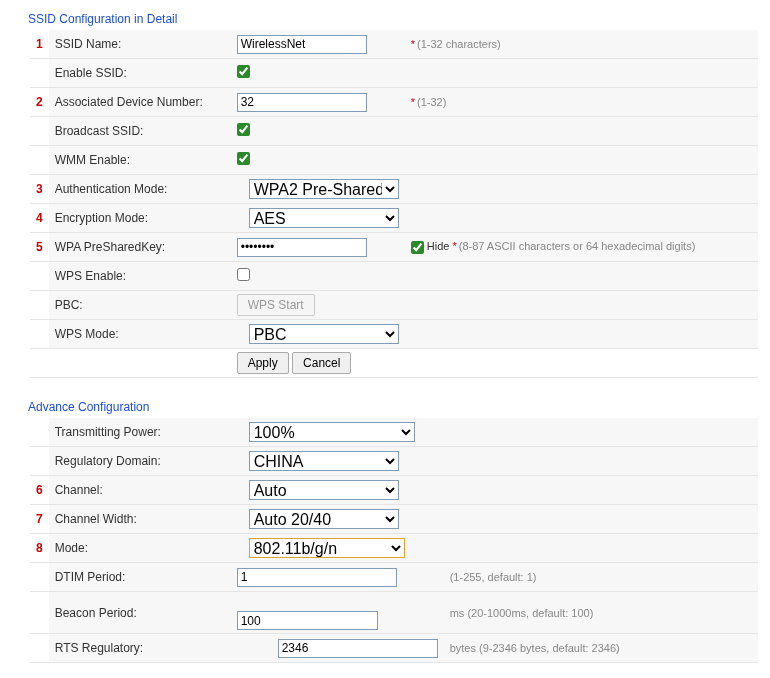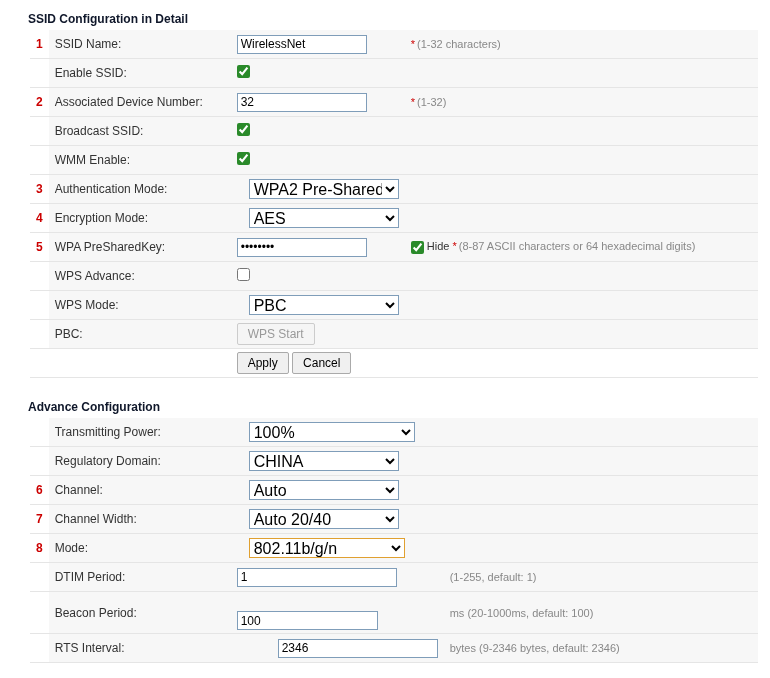--- a/index.html
+++ b/index.html
@@ -7,23 +7,23 @@
     font-family: Arial, sans-serif;
     font-size: 12px;
     background: #fff;
     color: #333;
     width: 770px;
   }
   .section {
     margin: 8px 12px 18px 30px;
   }
   .section-title {
-    font-weight: bold;
-    font-size: 12px;
-    color: #0f172a;
+    font-weight: normal;
+    font-size: 12px;
+    color: #1d4ed8;
     padding: 4px 0;
     margin-left: -2px;
   }
   table.form-table {
     border-collapse: collapse;
     width: 100%;
     background: #f7f7f7;
   }
   table.form-table tr {
     border-bottom: 1px solid #e5e5e5;
@@ -169,36 +169,36 @@
       <td class="hint-col">
         <input type="checkbox" checked="" style="vertical-align: middle;">
         <span style="color:#333">Hide</span>
         <span class="red-ast"> *</span><span>(8-87 ASCII characters or 64 hexadecimal digits)</span>
       </td>
     </tr>
 
 
     <tr>
       <td class="num-col"></td>
-      <td class="label-col">WPS Advance:</td>
+      <td class="label-col">WPS Enable:</td>
       <td class="input-col"><input type="checkbox" style=""></td>
+      <td class="hint-col"></td>
+    </tr>
+
+    <tr>
+      <td class="num-col"></td>
+      <td class="label-col">PBC:</td>
+      <td class="input-col"><button disabled="">WPS Start</button></td>
       <td class="hint-col"></td>
     </tr>
 
     <tr>
       <td class="num-col"></td>
       <td class="label-col">WPS Mode:</td>
       <td class="input-col"><select style="width:150px"><option>PBC</option></select></td>
-      <td class="hint-col"></td>
-    </tr>
-
-    <tr>
-      <td class="num-col"></td>
-      <td class="label-col">PBC:</td>
-      <td class="input-col"><button disabled="">WPS Start</button></td>
       <td class="hint-col"></td>
     </tr>
 
     <tr class="btn-row">
       <td class="num-col"></td>
       <td class="label-col"></td>
       <td colspan="2">
         <button>Apply</button>
         <button>Cancel</button>
       </td>
@@ -256,20 +256,20 @@
 
     <tr>
       <td class="num-col"></td>
       <td class="label-col">Beacon Period:</td>
       <td class="input-col"><input type="text" style="width: 141px; margin-top: 16px;" value="100"></td>
       <td class="hint-col">ms (20-1000ms, default: 100)</td>
     </tr>
 
     <tr>
       <td class="num-col"></td>
-      <td class="label-col">RTS Interval:</td>
+      <td class="label-col">RTS Regulatory:</td>
       <td class="input-col"><input type="text" style="width: 160px; margin-left: 41px;" value="2346"></td>
       <td class="hint-col">bytes (9-2346 bytes, default: 2346)</td>
     </tr>
 
   </tbody>
     </table>
 </div>
 
 </body></html>

